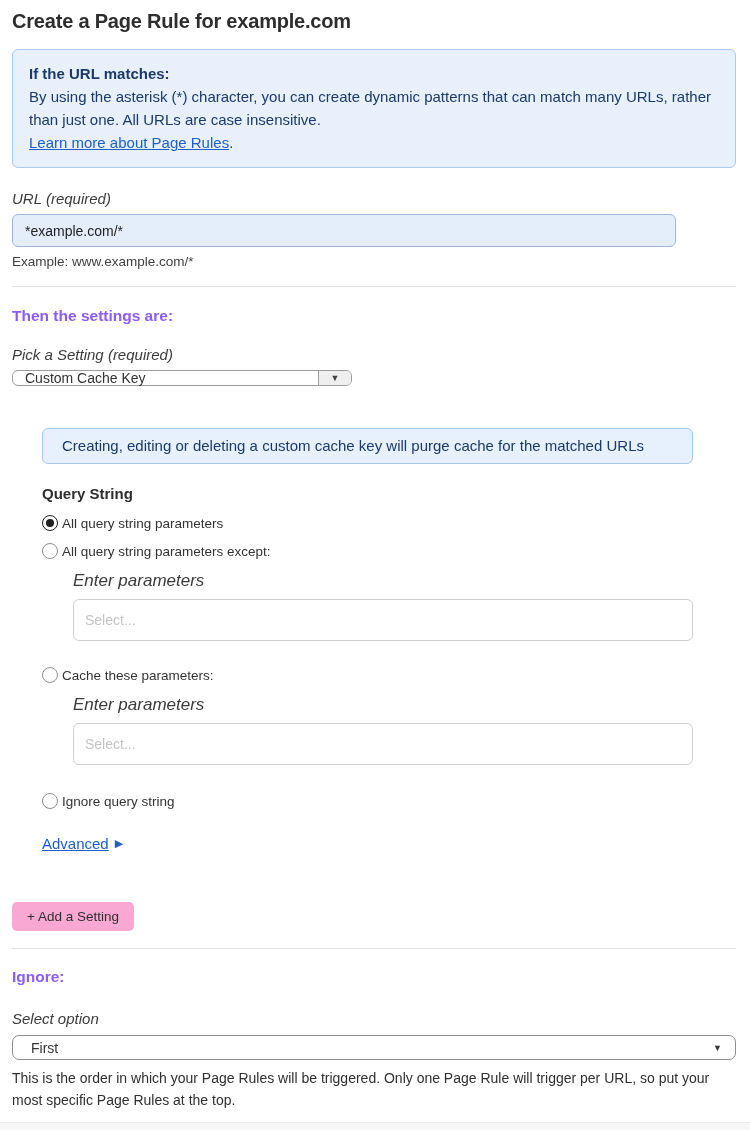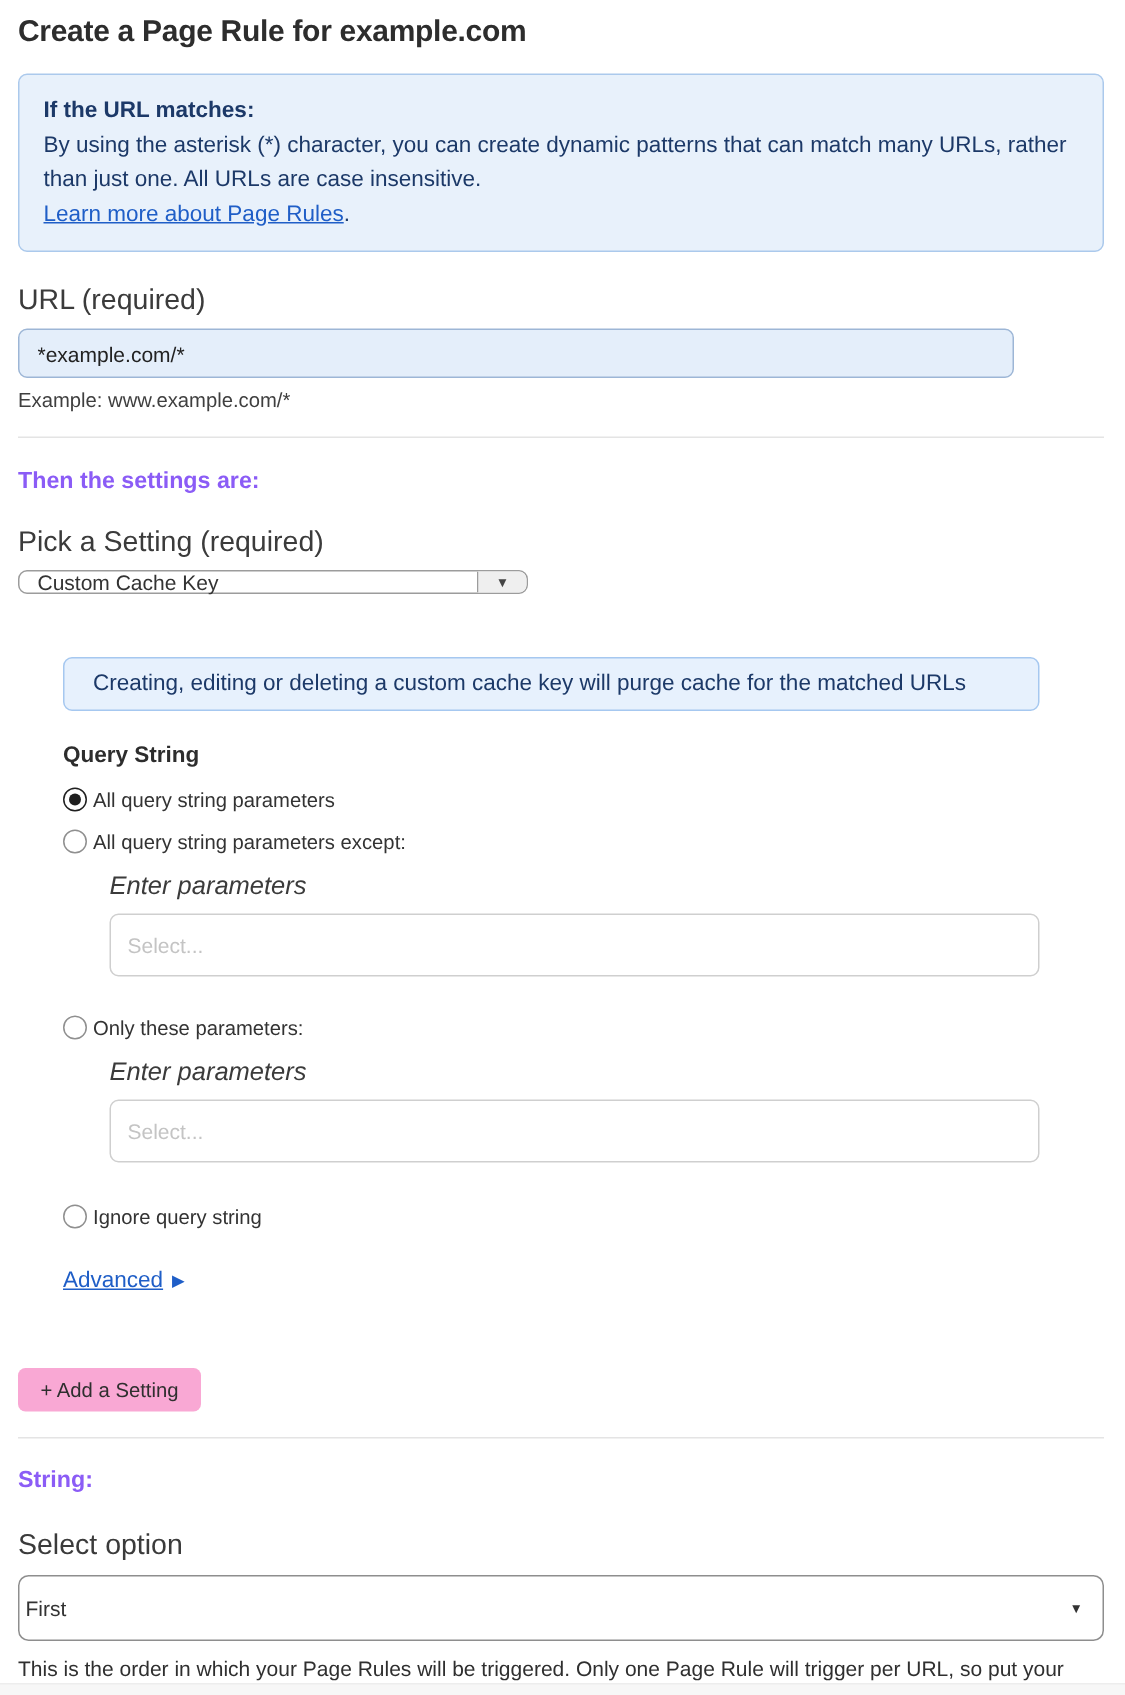--- a/index.html
+++ b/index.html
@@ -26,21 +26,21 @@
     padding: 12px 16px 13px;
     font-size: 15px; line-height: 23px;
     color: var(--info-text, #1c3968);
   }
   .info-heading { font-weight: 700; }
   a.text-link {
     color: var(--link-blue, #1f5ec7);
     text-decoration: underline; cursor: pointer;
   }
 
-  .field-label { margin-top: 22px; font-size: 19px; color: #3b3b3b; }
+  .field-label { margin-top: 22px; font-size: 15px; color: #3b3b3b; font-style: italic; }
   .url-input {
     display: block; margin-top: 7px; width: 664px; height: 33px;
     background: #e4eefa; border: 1px solid #9db6d6; border-radius: 6px;
     padding: 0 12px; font-size: 14px; color: #222222;
     font-family: "Liberation Sans", sans-serif; outline: none;
   }
   .example-text { margin-top: 7px; font-size: 13.5px; color: #3f3f3f; }
 
   hr.divider { margin: 17px 0 0; border: none; border-top: 1px solid #e4e4e4; }
 
@@ -109,23 +109,23 @@
   .gray-btn {
     border: none; background: #f9a8d4; color: #2f2f2f;
     border-radius: 5px; font-family: "Liberation Sans", sans-serif;
     cursor: pointer;
   }
   .add-setting-btn { margin-top: 50px; height: 29px; padding: 0 15px; font-size: 13.5px; }
 
   .order-heading { margin-top: 19px; }
   .order-label { margin-top: 24px; }
   .order-select {
-    margin-top: 8px; width: 724px; height: 44px; position: relative;
+    margin-top: 8px; width: 724px; height: 25px; position: relative;
     border: 1px solid #8e8e8e; border-radius: 7px; background: #ffffff;
-    display: flex; align-items: center; padding: 0 4px;
+    display: flex; align-items: center; padding: 0 18px;
     font-size: 14px; color: #333333; cursor: pointer;
   }
   .order-caret { position: absolute; right: 13px; font-size: 9px; color: #333333; }
   .order-desc { margin: 7px 0 0; font-size: 14px; line-height: 22px; color: #2f2f2f; }
 
   .footer-buttons { margin-top: 16px; display: flex; align-items: center; gap: 10px; }
   .footer-buttons .gray-btn { height: 31px; font-size: 14px; }
   .cancel-btn { padding: 0 17px; }
   .draft-btn { padding: 0 16px; }
   .primary-btn {
@@ -182,21 +182,21 @@
       <span class="radio"></span>
       <span class="radio-label">All query string parameters except:</span>
     </div>
     <div class="sub-block">
       <div class="sub-label">Enter parameters</div>
       <input class="param-input" type="text" placeholder="Select..." style="">
     </div>
 
     <div class="radio-row gap-lg">
       <span class="radio"></span>
-      <span class="radio-label">Only these parameters:</span>
+      <span class="radio-label">Cache these parameters:</span>
     </div>
     <div class="sub-block">
       <div class="sub-label">Enter parameters</div>
       <input class="param-input" type="text" placeholder="Select..." style="">
     </div>
 
     <div class="radio-row gap-xl">
       <span class="radio"></span>
       <span class="radio-label">Ignore query string</span>
     </div>
@@ -205,21 +205,21 @@
       <a class="advanced-link">Advanced</a>
       <span class="advanced-caret">▶</span>
     </div>
 
   </div>
 
   <button class="gray-btn add-setting-btn">+ Add a Setting</button>
 
   <hr class="divider">
 
-  <h2 class="section-heading order-heading">String:</h2>
+  <h2 class="section-heading order-heading">Ignore:</h2>
 
   <div class="field-label order-label">Select option</div>
   <div class="order-select">
     <span>First</span>
     <span class="order-caret">▼</span>
   </div>
   <p class="order-desc">This is the order in which your Page Rules will be triggered. Only one Page Rule will trigger per URL, so put your most specific Page Rules at the top.</p>
 
   <hr class="divider">
 

